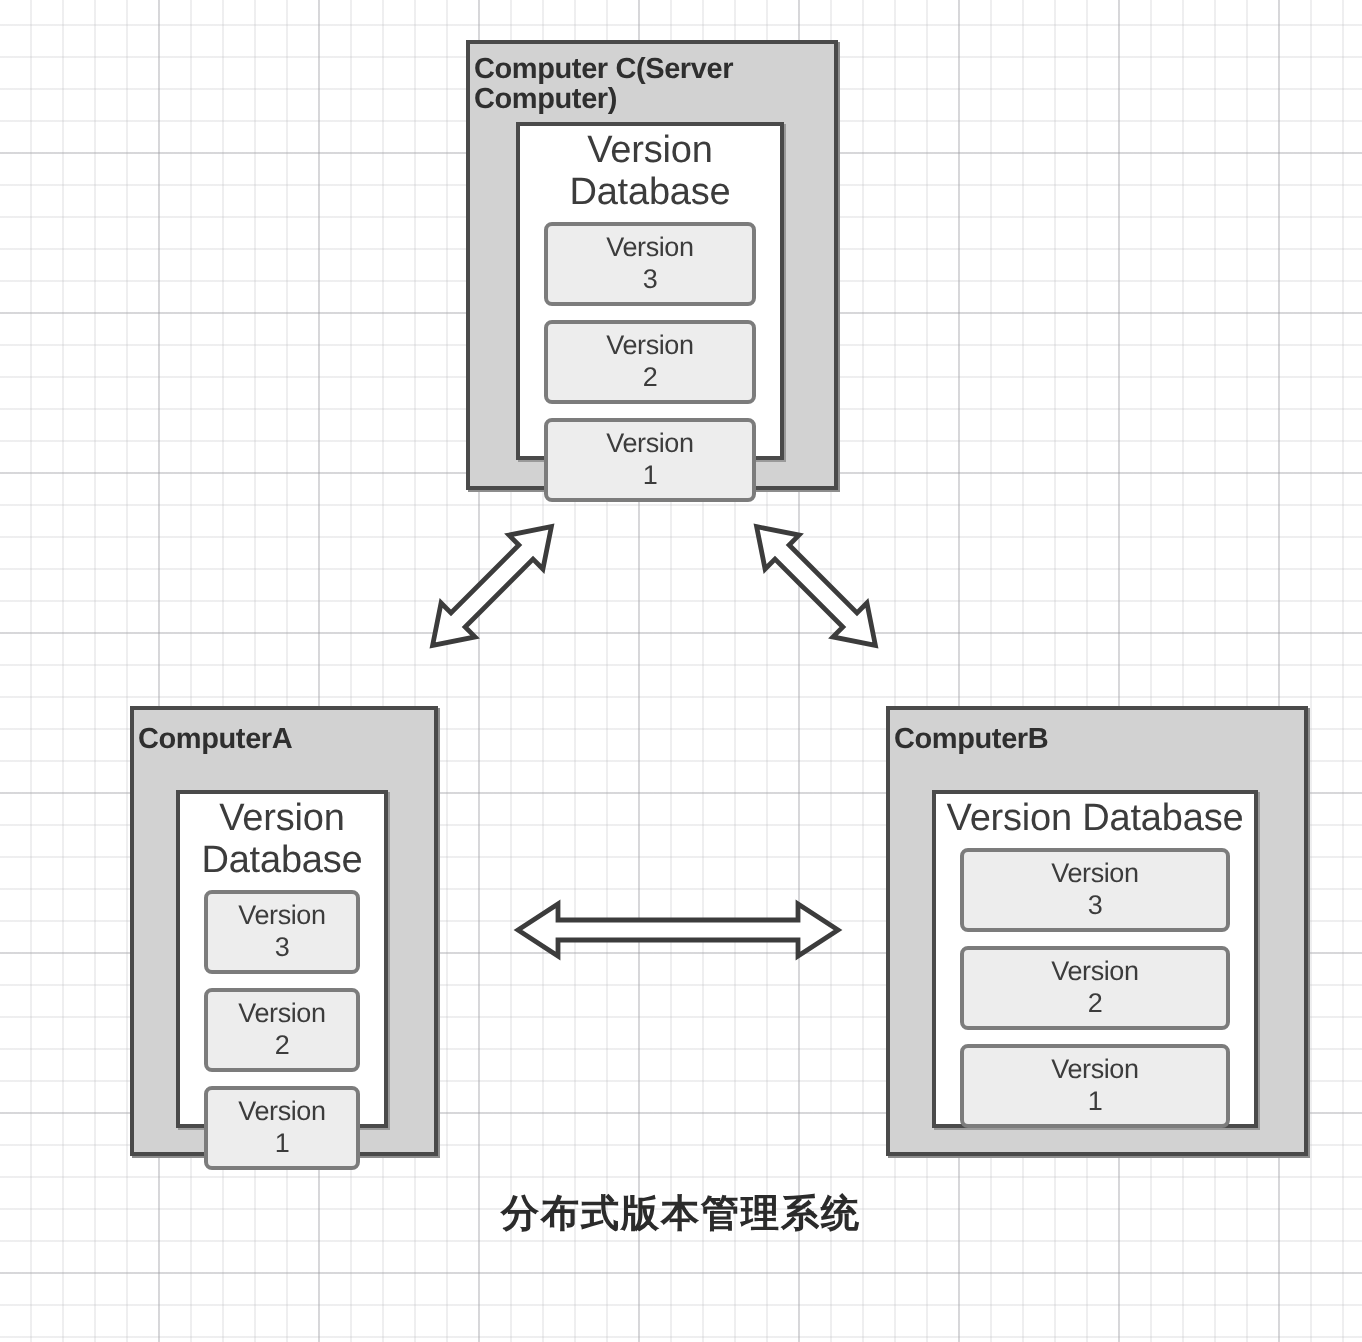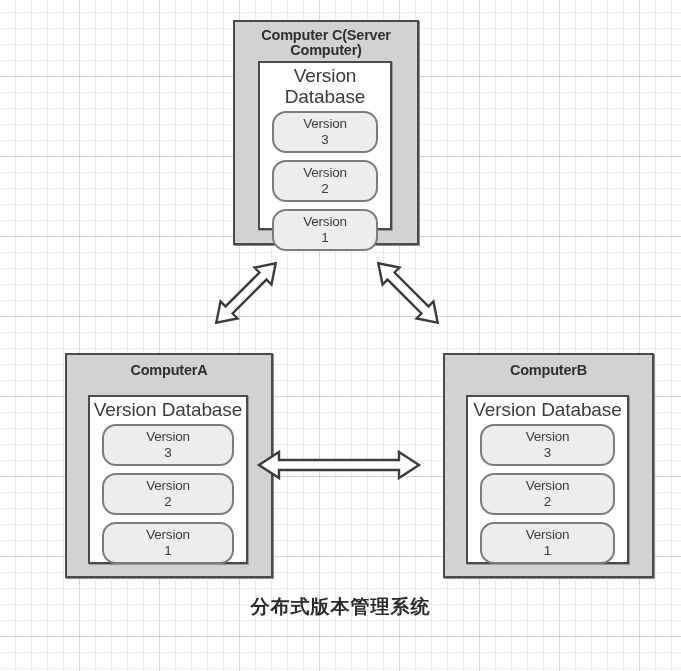--- a/index.html
+++ b/index.html
@@ -34,21 +34,21 @@
 
   
   .node {
     position: absolute;
     box-sizing: border-box;
     background: #d2d2d2;
     border: 2px solid #4a4a4a;
     box-shadow: 1px 1px 0 0 #8d8d8d;
   }
   .node-title {
-    text-align: center;
+    text-align: left;
     font-weight: bold;
     color: #2f2f2f;
     letter-spacing: -0.2px;
     line-height: 1.04;
     padding: 12px 2px;
   }
 
   #node-c {
     left: 233px;
     top: 20px;
@@ -56,21 +56,21 @@
     height: 225px;
   }
   #node-c .node-title {
     font-size: 14.5px;
     padding-top: 6px;
   }
 
   #node-a {
     left: 65px;
     top: 353px;
-    width: 208px;
+    width: 154px;
     height: 225px;
   }
   #node-b {
     left: 443px;
     top: 353px;
     width: 211px;
     height: 225px;
   }
   #node-a .node-title,
   #node-b .node-title {
@@ -117,21 +117,21 @@
   .version-list {
     padding: 3px 12px 0 12px;
   }
 
   .version-pill {
     box-sizing: border-box;
     margin: 0 auto 7px auto;
     width: 100%;
     height: 42px;
     border: 2px solid #7c7c7c;
-    border-radius: 14px;
+    border-radius: 4px;
     background: #ededed;
     display: flex;
     flex-direction: column;
     align-items: center;
     justify-content: center;
     line-height: 1.0;
   }
   .version-pill span {
     display: block;
     font-size: 13.5px;

